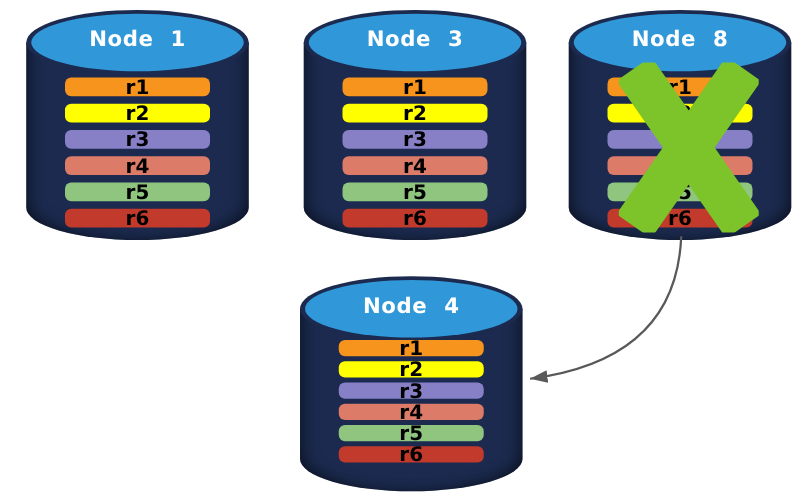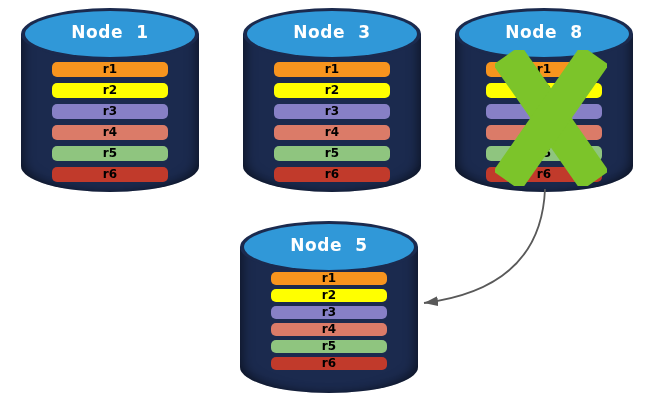--- a/index.html
+++ b/index.html
@@ -22,21 +22,21 @@
     border-radius:50%;
   }
   .node-title{
     position:absolute;left:0;right:0;top:14px;
     text-align:center;color:#ffffff;font-size:17px;font-weight:bold;
     letter-spacing:0.5px;word-spacing:7px;
   }
   .records{position:absolute;left:31px;right:31px;top:54px;}
   .record{
     height:15px;margin-bottom:6px;border-radius:5px;
-    text-align:center;font-size:12px;font-weight:bold;color:#000000;
+    text-align:center;font-size:16px;font-weight:bold;color:#000000;
     line-height:15px;
   }
   .node-4 .records{top:51px;}
   .node-4 .record{height:13px;margin-bottom:4px;line-height:13px;}
   .x-mark{position:absolute;left:40px;top:42px;width:112px;height:136px;}
   .arrow-layer{position:absolute;left:0;top:0;pointer-events:none;}
 </style>
 </head>
 <body>
 
@@ -88,21 +88,21 @@
     <svg class="x-mark" viewBox="0 0 112 136">
       <line x1="12" y1="5" x2="100" y2="131" stroke-width="34" stroke="#7CC42A"></line>
       <line x1="100" y1="5" x2="12" y2="131" stroke-width="34" stroke="#7CC42A"></line>
     </svg>
   </div>
 
   <div class="node node-4" style="left:240px;top:221px;height:172px;">
     <div class="cyl-body" style="background-color: rgb(27, 42, 78);"></div>
     <div class="cyl-rim" style="background-color: rgb(27, 42, 78);"></div>
     <div class="cyl-top" style="background-color: rgb(48, 152, 216);"></div>
-    <div class="node-title">Node 5</div>
+    <div class="node-title">Node 4</div>
     <div class="records">
       <div class="record" style="background-color: rgb(247, 148, 30);">r1</div>
       <div class="record" style="background-color: rgb(255, 255, 0);">r2</div>
       <div class="record" style="background-color: rgb(135, 128, 198);">r3</div>
       <div class="record" style="background-color: rgb(219, 123, 104);">r4</div>
       <div class="record" style="background-color: rgb(143, 197, 127);">r5</div>
       <div class="record" style="background-color: rgb(193, 58, 43);">r6</div>
     </div>
   </div>
 

